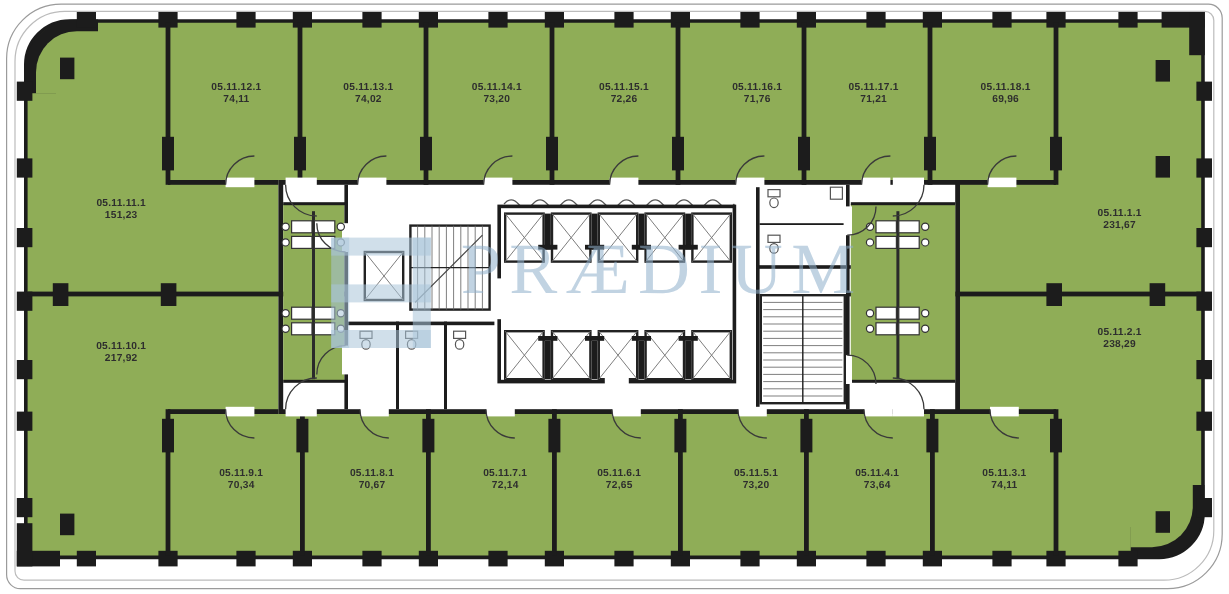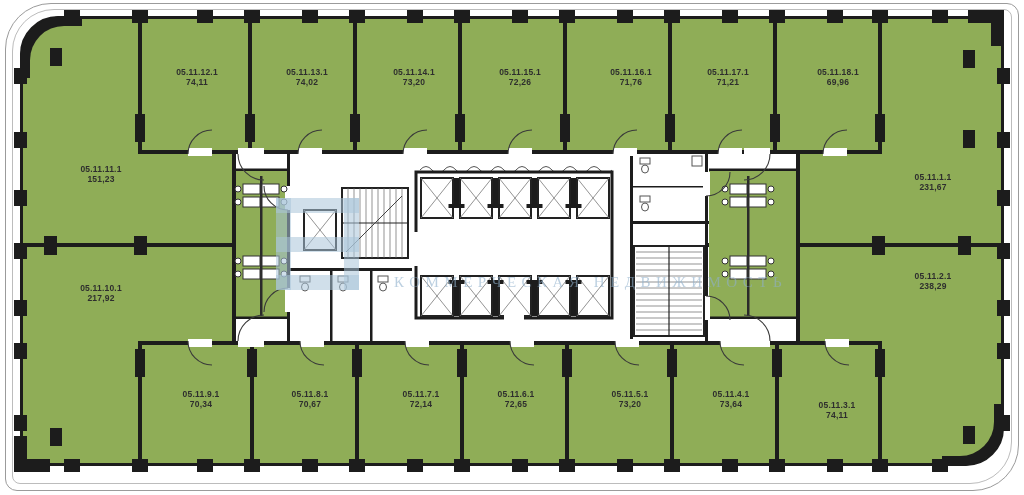--- a/index.html
+++ b/index.html
@@ -376,28 +376,28 @@
       <div>72,65</div>
     </div>
   <div class="room-label" style="left:630px;top:399px">
       <div>05.11.5.1</div>
       <div>73,20</div>
     </div>
   <div class="room-label" style="left:731px;top:399px">
       <div>05.11.4.1</div>
       <div>73,64</div>
     </div>
-  <div class="room-label" style="left:837px;top:410px">
+  <div class="room-label" style="left:837px;top:399px">
       <div>05.11.3.1</div>
       <div>74,11</div>
     </div>
 
   <div id="wm">
     <div>
       <div class="wm-bar" style="left:276px;top:198px;width:15px;height:92px"></div>
       <div class="wm-bar" style="left:344px;top:198px;width:15px;height:92px"></div>
       <div class="wm-bar" style="left:276px;top:198px;width:83px;height:15px"></div>
       <div class="wm-bar" style="left:276px;top:237px;width:83px;height:15px"></div>
       <div class="wm-bar" style="left:276px;top:275px;width:83px;height:15px"></div>
     </div>
-    <div id="wm-tag">КОММЕРЧЕСКАЯ НЕДВИЖИМОСТЬ</div>
+    <div id="wm-brand">PRÆDIUM</div>
   </div>
 </div>
 
 </body></html>

